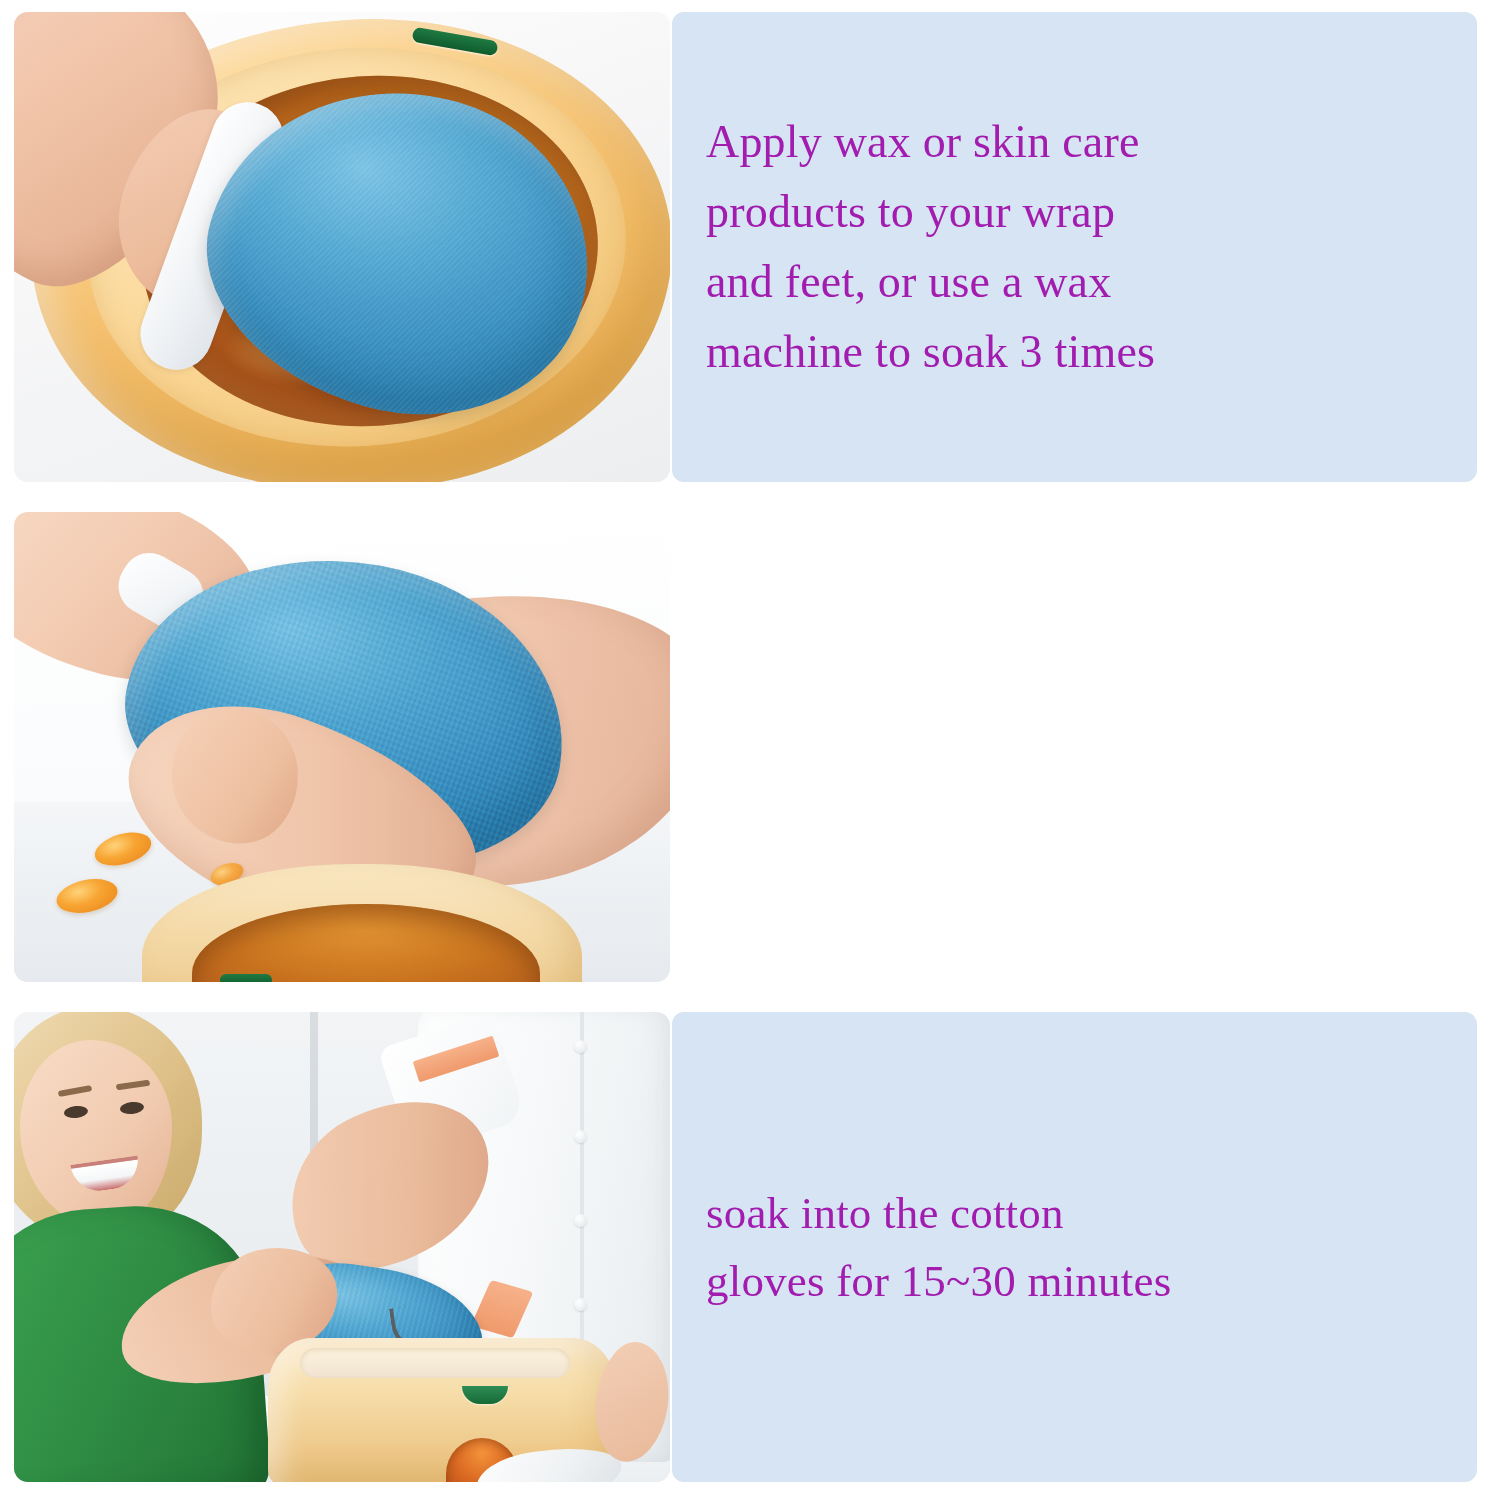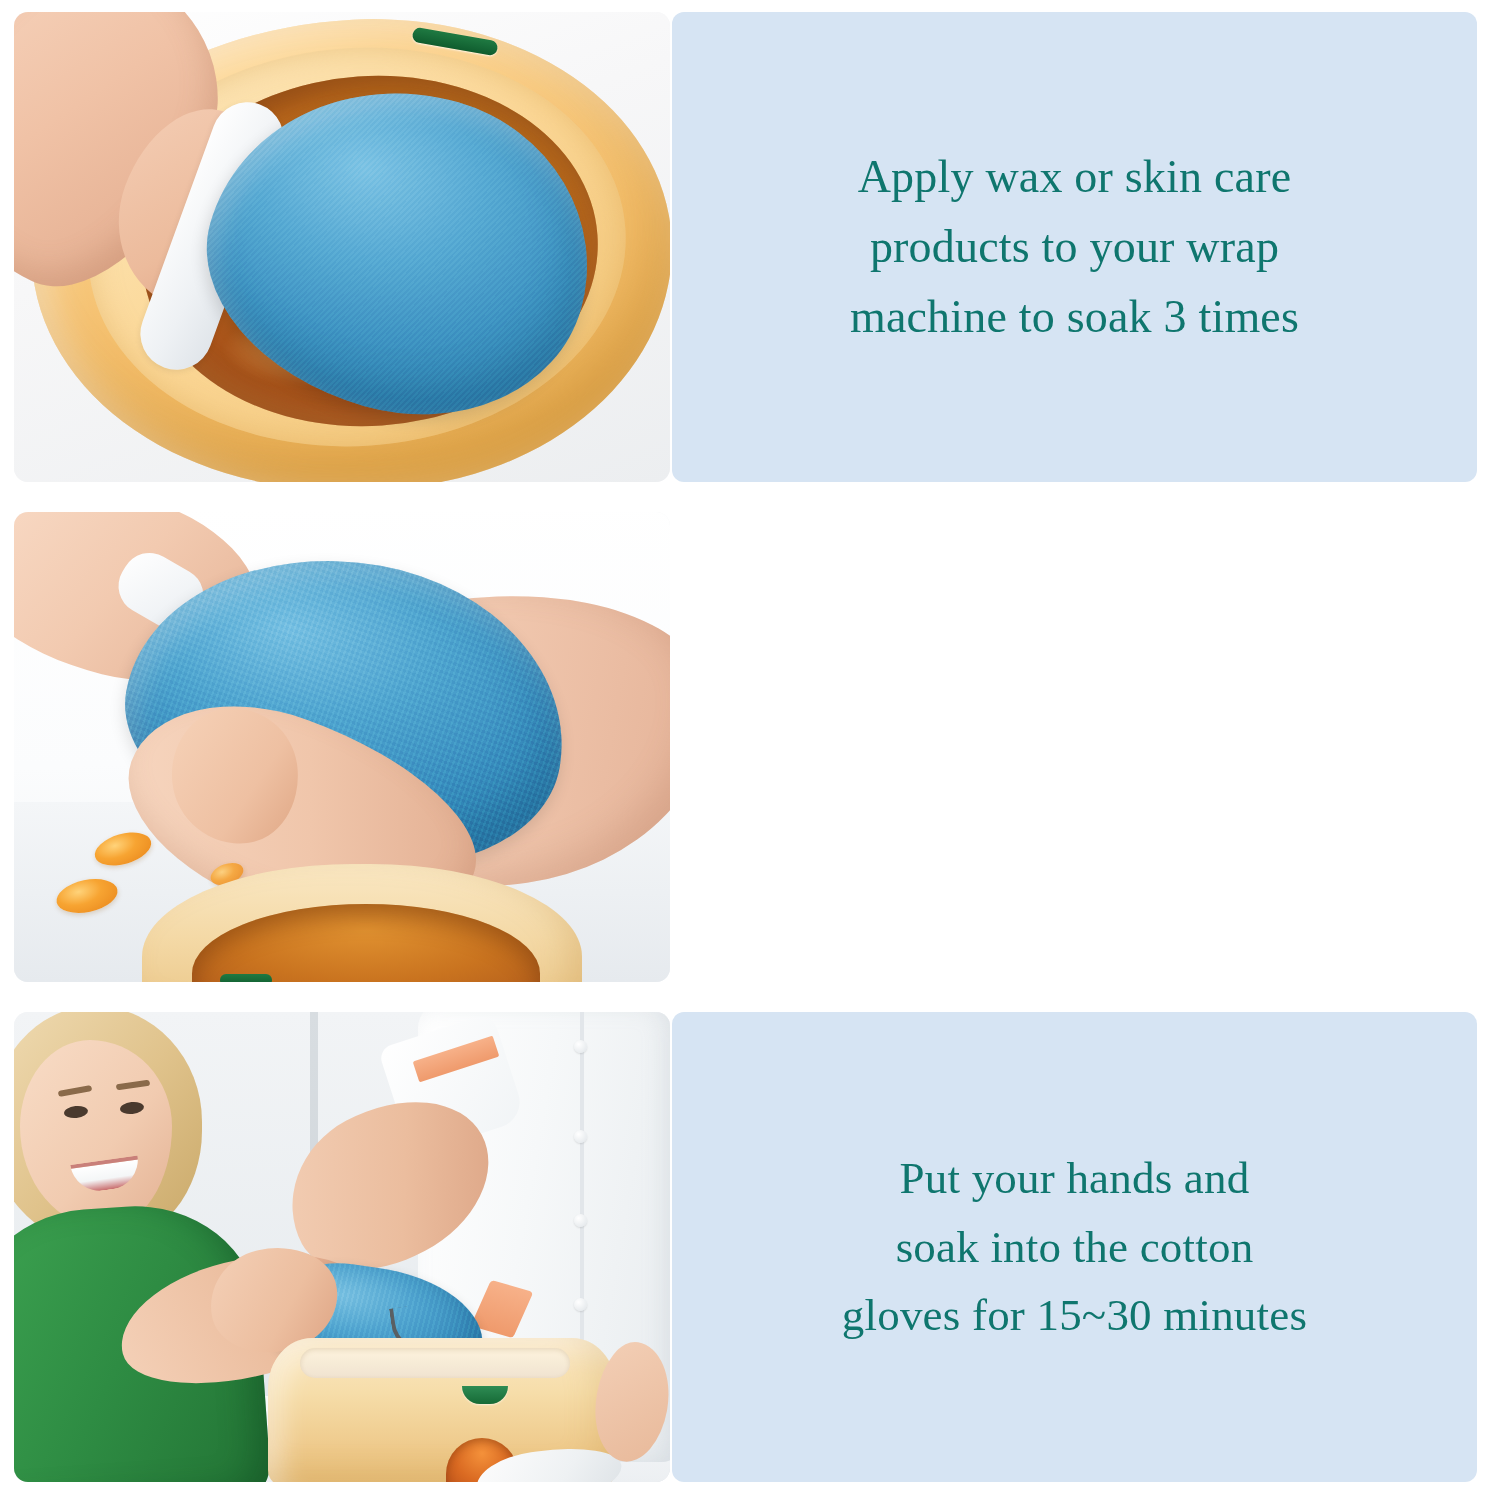--- a/index.html
+++ b/index.html
@@ -58,22 +58,22 @@
     border-radius: 12px;
     background: #d6e4f3;
     display: flex;
     align-items: center;
     justify-content: center;
     box-sizing: border-box;
     padding: 0 34px;
   }
   .caption {
     width: 100%;
-    text-align: center;
-    color: #0f766e;
+    text-align: left;
+    color: #a21caf;
     font-size: 46px;
     line-height: 1.52;
     letter-spacing: 0.2px;
     font-weight: 400;
   }
   .caption .ln { display: block; white-space: nowrap; }
   .caption.tight { font-size: 45px; }
 
   
   .p1-bg {
@@ -557,20 +557,21 @@
         <div class="p1-hand"></div>
         <div class="p1-cuff"></div>
         <div class="p1-mitt"></div>
       </div>
     </div>
 
     <div class="textpanel">
       <div class="caption">
         <span class="ln">Apply wax or skin care</span>
         <span class="ln">products to your wrap</span>
+        <span class="ln">and feet, or use a wax</span>
         <span class="ln">machine to soak 3 times</span>
       </div>
     </div>
   </div>
 
   <div class="row row-2">
 
     <div class="photo">
       <div class="scene">
         <div class="p2-bg"></div>
@@ -631,20 +632,19 @@
         <div class="p3-machine-lid"></div>
         <div class="p3-machine-green"></div>
         <div class="p3-machine-knob"></div>
         <div class="p3-white-mitt"></div>
         <div class="p3-tech-hand2"></div>
       </div>
     </div>
 
     <div class="textpanel">
       <div class="caption tight">
-        <span class="ln">Put your hands and</span>
         <span class="ln">soak into the cotton</span>
         <span class="ln">gloves for 15~30 minutes</span>
       </div>
     </div>
   </div>
 
 </div>
 
 </body></html>

